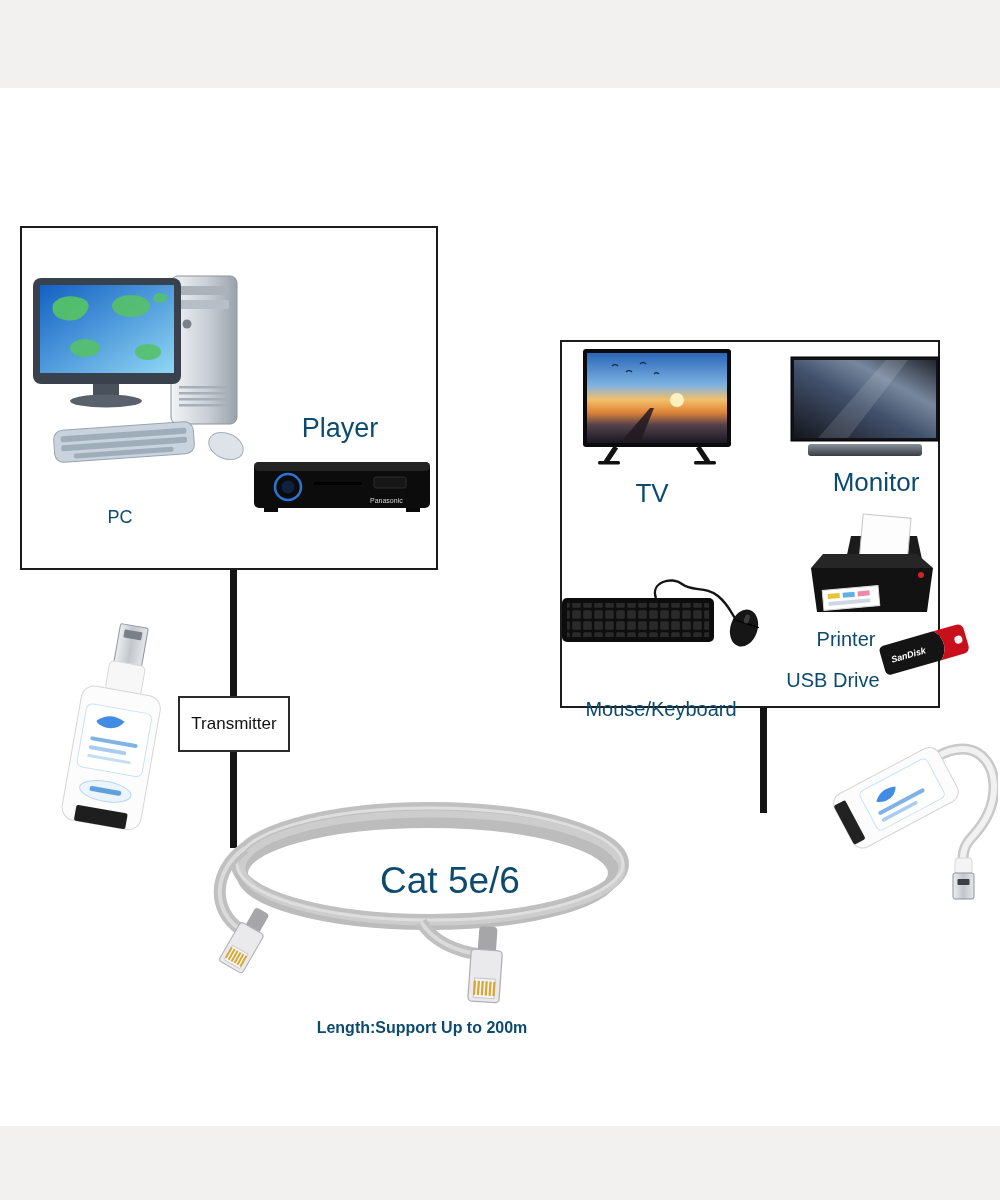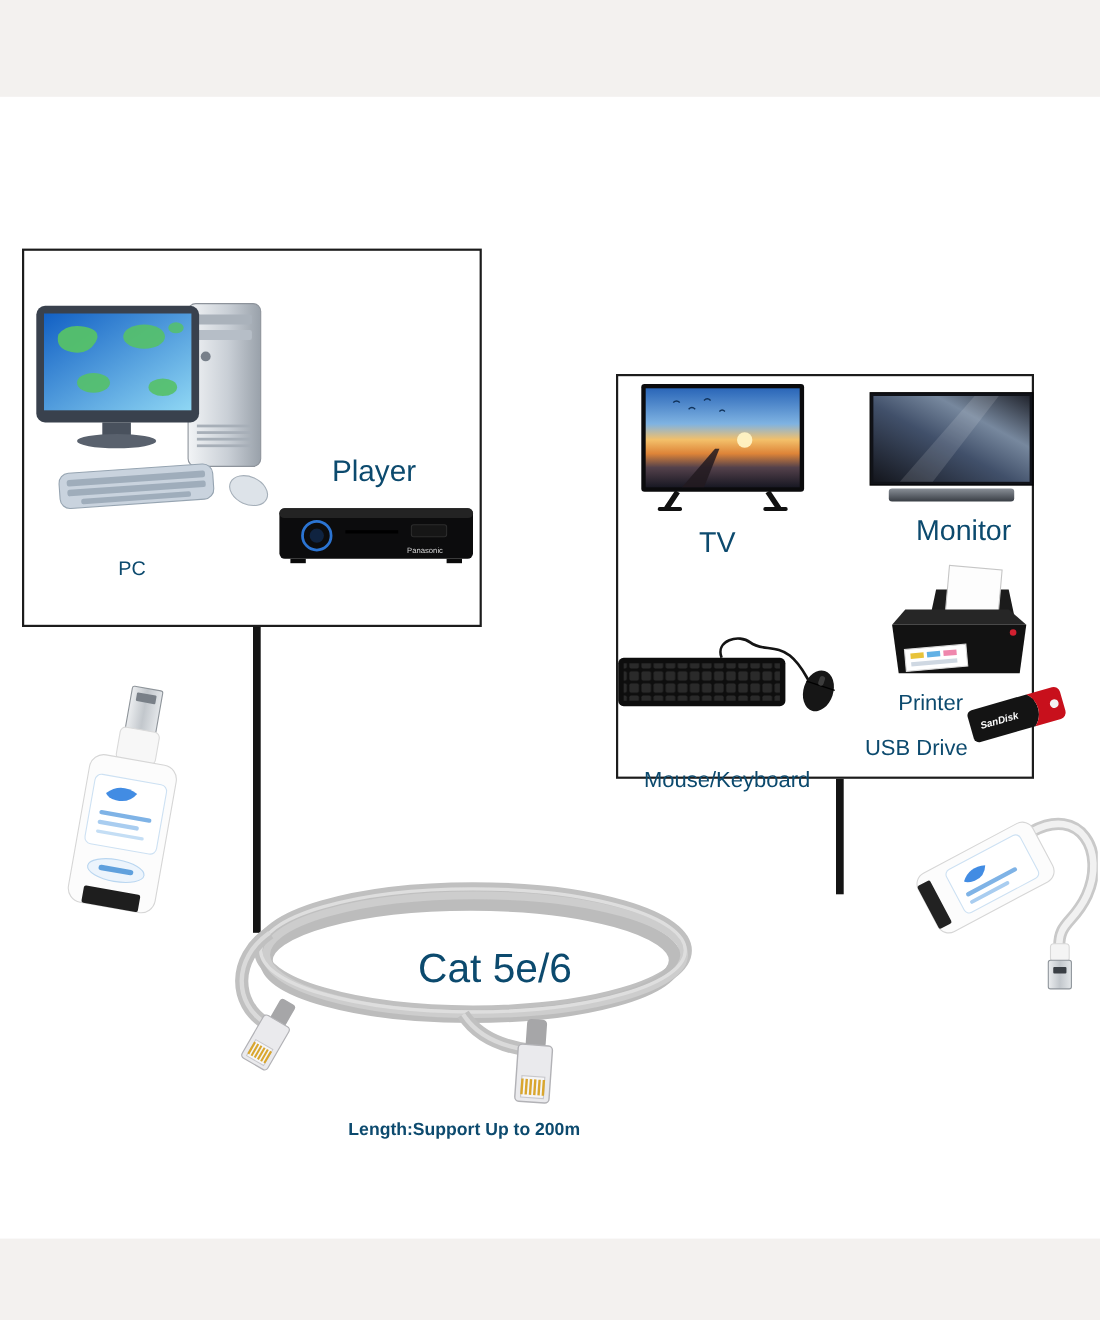--- a/index.html
+++ b/index.html
@@ -164,20 +164,23 @@
   <svg class="img" style="left:876px;top:610px;z-index:3;" width="100" height="78" viewBox="0 0 100 78">
     <g transform="rotate(-16 50 40)">
       <path d="M10,24 h52 c9,8 9,22 0,30 h-52 a5,5 0 0 1 -5,-5 v-20 a5,5 0 0 1 5,-5 z" fill="#141414"></path>
       <path d="M62,24 h24 a6,6 0 0 1 6,6 v18 a6,6 0 0 1 -6,6 h-24 c9,-8 9,-22 0,-30 z" fill="#c8101c"></path>
       <circle cx="84" cy="39" r="4" fill="#f3f3f3"></circle>
       <text x="14" y="43" font-size="9" font-style="italic" font-weight="bold" fill="#ffffff">SanDisk</text>
     </g>
   </svg>
   <div class="label" style="left:783px;top:669px;width:100px;font-size:20px;">USB Drive</div>
 
+  <div class="small-box" style="left:178px;top:696px;width:112px;height:56px;font-size:17px;">
+    <span>Transmitter</span>
+  </div>
 
   <svg class="img adapter" style="left:18px;top:612px;" width="175" height="225" viewBox="0 0 175 225">
     <defs>
       <linearGradient id="silverG" x1="0" y1="0" x2="1" y2="0">
         <stop offset="0" stop-color="#eceef0"></stop>
           <stop offset="0.5" stop-color="#c2c7cc"></stop>
           <stop offset="1" stop-color="#e4e7ea"></stop>
       </linearGradient>
     </defs>
     <g transform="rotate(10 95 130)">

